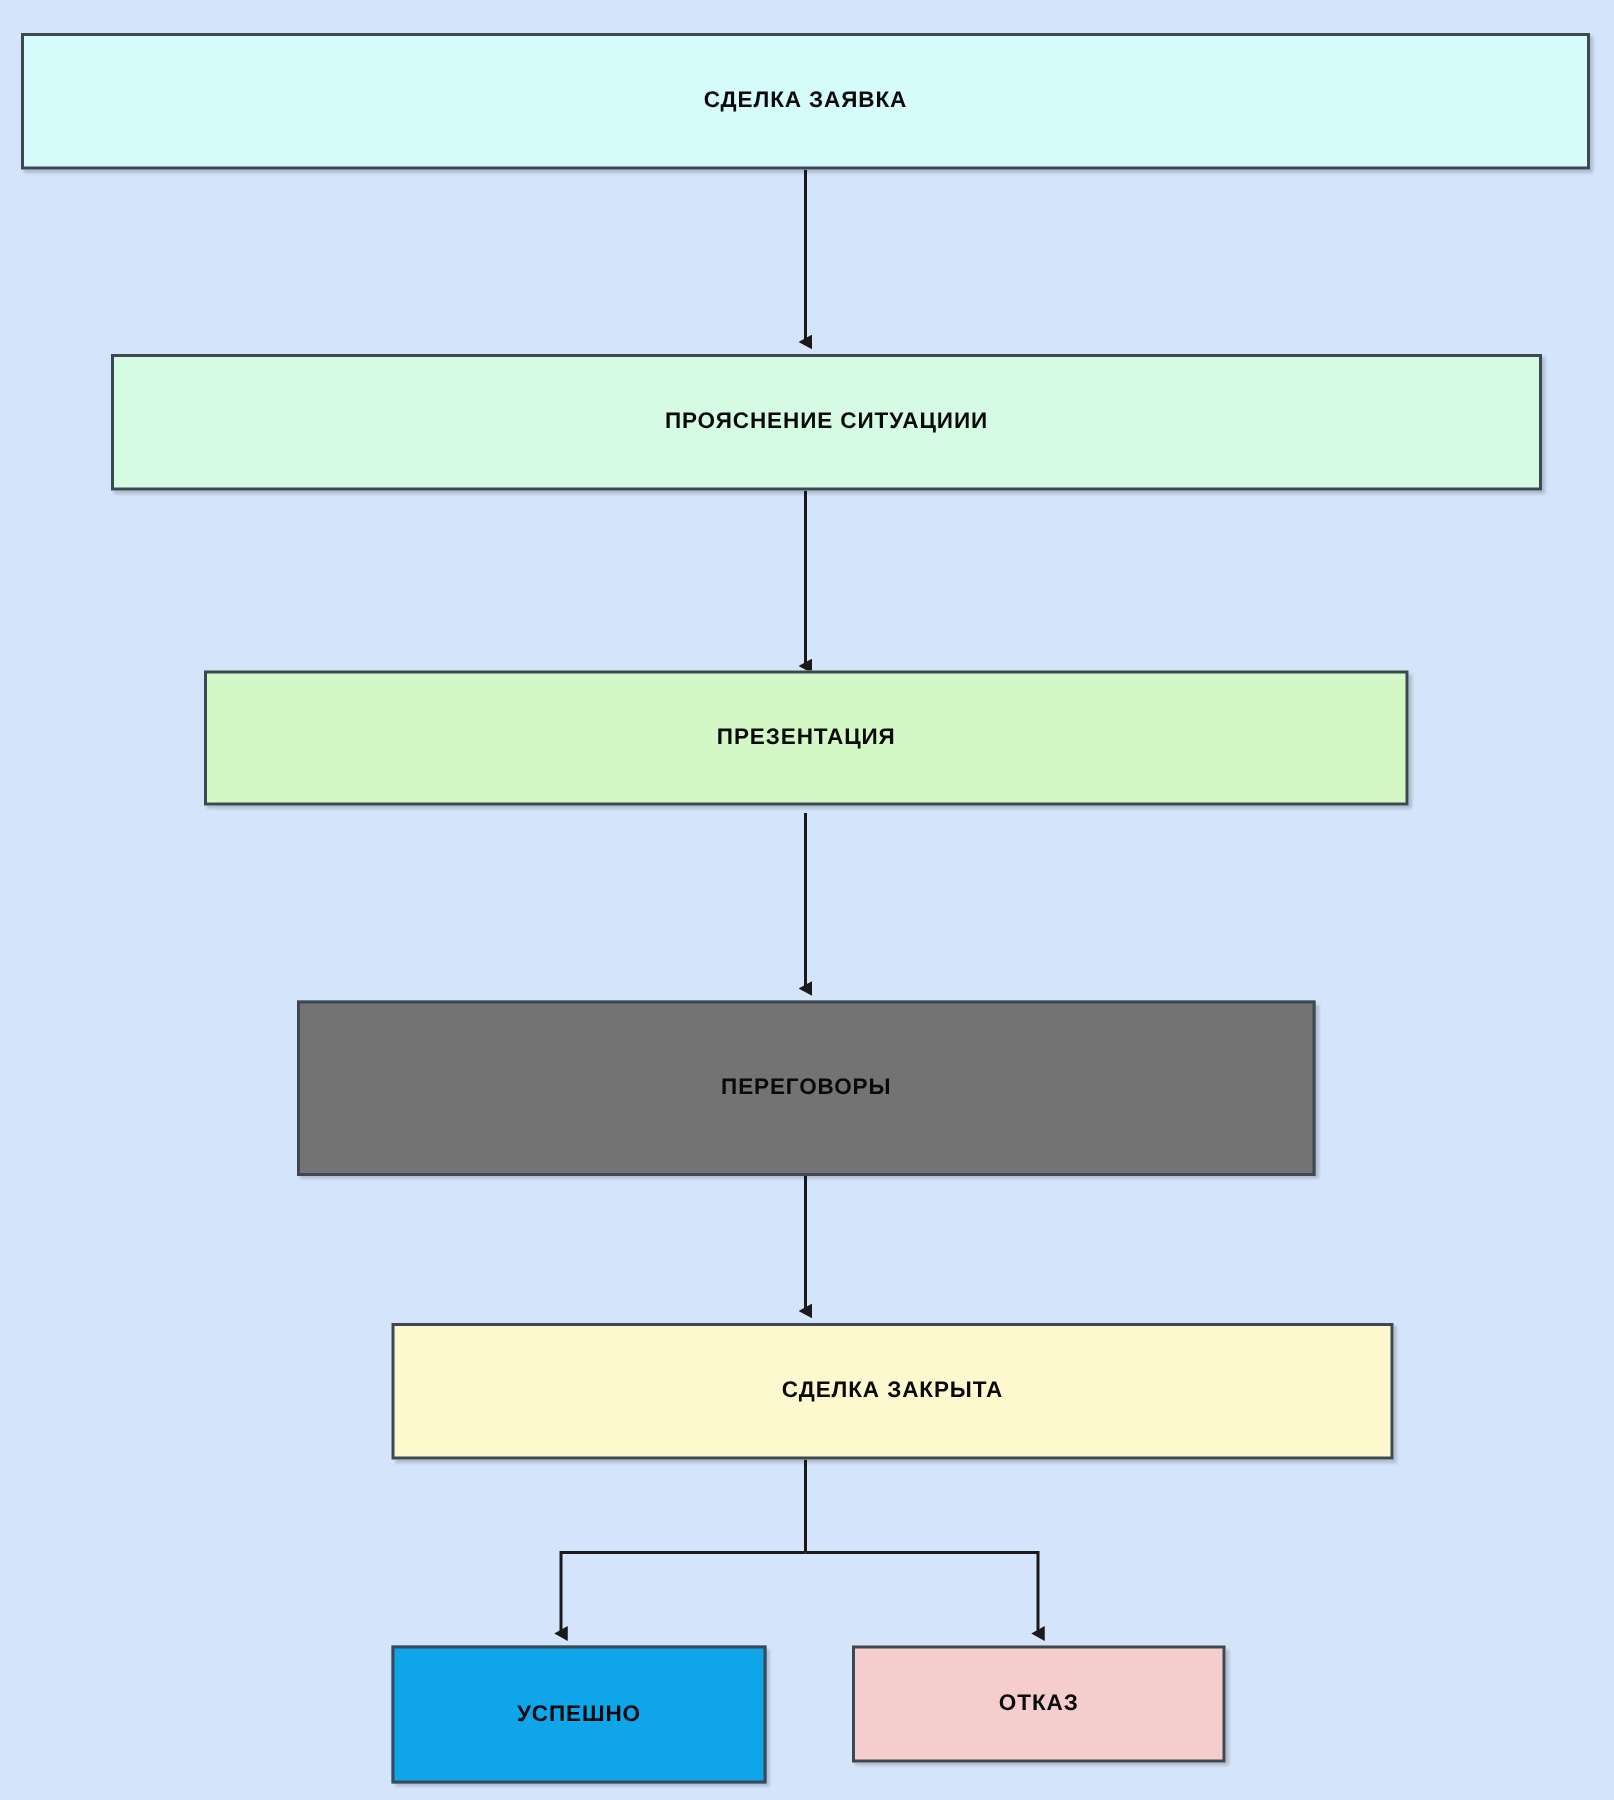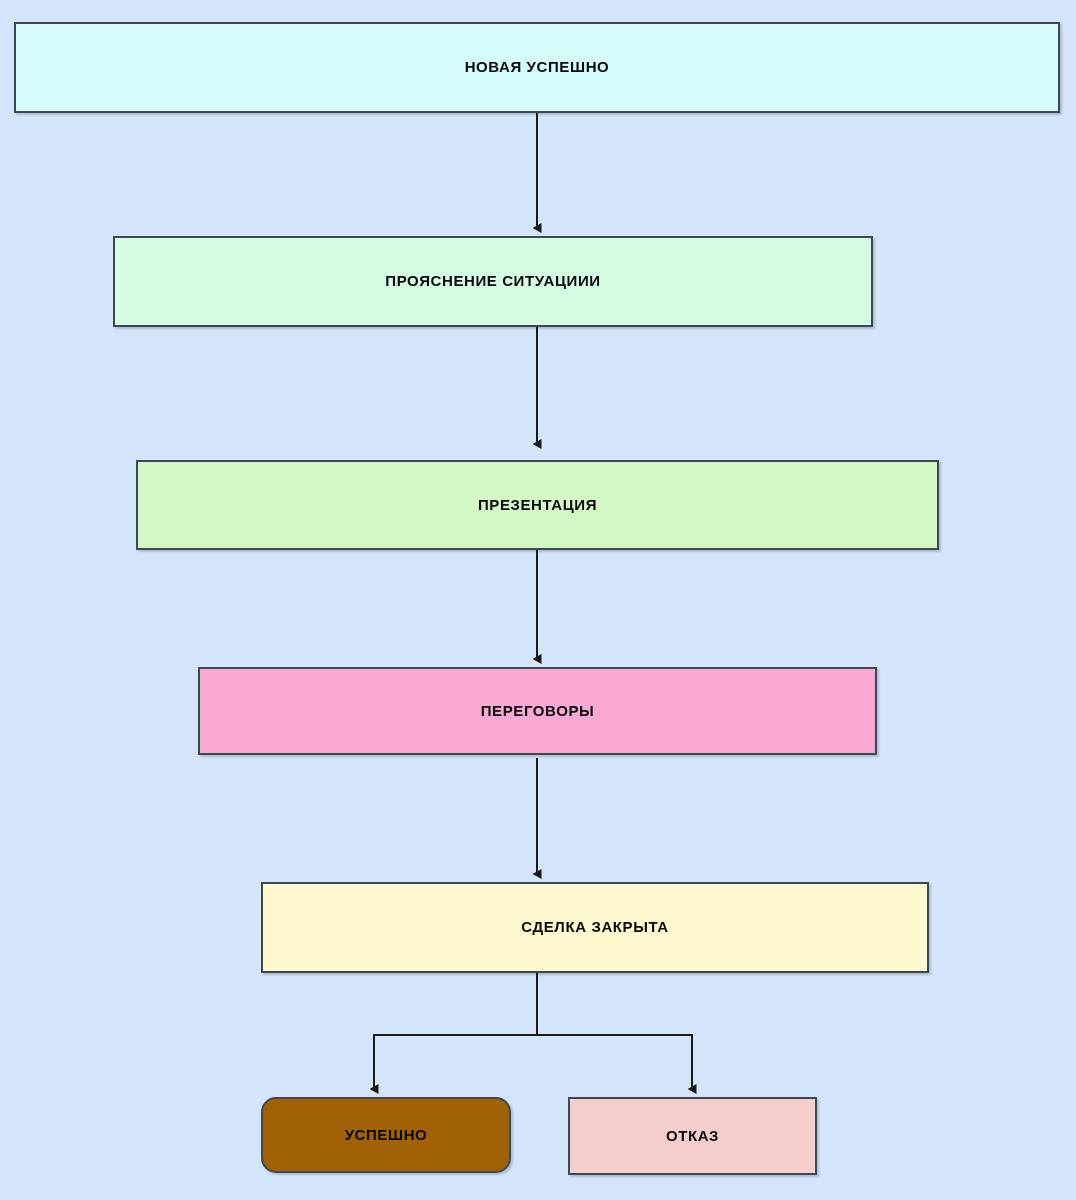--- a/index.html
+++ b/index.html
@@ -68,40 +68,40 @@
     <path d="M 537 758 L 537 874" stroke="#1a1a1a" stroke-width="2" fill="none" marker-end="url(#arrowhead)"></path>
 
     <path d="M 537 973 L 537 1035" stroke="#1a1a1a" stroke-width="2" fill="none"></path>
 
     <path d="M 537 1035 L 374 1035 L 374 1089" stroke="#1a1a1a" stroke-width="2" fill="none" marker-end="url(#arrowhead)"></path>
 
     <path d="M 537 1035 L 692 1035 L 692 1089" stroke="#1a1a1a" stroke-width="2" fill="none" marker-end="url(#arrowhead)"></path>
   </svg>
 
   <div class="node" style="left: 14px; top: 22px; width: 1046px; height: 91px; background: rgb(213, 251, 251); border-color: rgb(61, 72, 82);">
-    <span class="node-label">НОВАЯ УСПЕШНО</span>
+    <span class="node-label">СДЕЛКА ЗАЯВКА</span>
   </div>
 
-  <div class="node" style="left: 74px; top: 236px; width: 760px; height: 91px; background: rgb(213, 251, 227); border-color: rgb(61, 72, 82); margin-left: 39px;">
+  <div class="node" style="left: 74px; top: 236px; width: 954px; height: 91px; background: rgb(213, 251, 227); border-color: rgb(61, 72, 82);">
     <span class="node-label">ПРОЯСНЕНИЕ СИТУАЦИИИ</span>
   </div>
 
-  <div class="node" style="left: 136px; top: 460px; width: 803px; height: 90px; background: rgb(211, 248, 198); border-color: rgb(61, 72, 82);">
+  <div class="node" style="left: 136px; top: 447px; width: 803px; height: 90px; background: rgb(211, 248, 198); border-color: rgb(61, 72, 82);">
     <span class="node-label">ПРЕЗЕНТАЦИЯ</span>
   </div>
 
-  <div class="node" style="left: 198px; top: 667px; width: 679px; height: 88px; background: #f9a8d4; border-color: rgb(61, 72, 82);">
+  <div class="node" style="left: 198px; top: 667px; width: 679px; height: 117px; background: #737373; border-color: rgb(61, 72, 82);">
     <span class="node-label">ПЕРЕГОВОРЫ</span>
   </div>
 
   <div class="node" style="left: 261px; top: 882px; width: 668px; height: 91px; background: rgb(253, 248, 206); border-color: rgb(61, 72, 82);">
     <span class="node-label">СДЕЛКА ЗАКРЫТА</span>
   </div>
 
-  <div class="node" style="left: 261px; top: 1097px; width: 250px; height: 76px; background: #a16207; border-color: rgb(61, 72, 82); border-radius: 15px;">
+  <div class="node" style="left: 261px; top: 1097px; width: 250px; height: 92px; background: #0ea5e9; border-color: rgb(61, 72, 82);">
     <span class="node-label">УСПЕШНО</span>
   </div>
 
   <div class="node" style="left: 568px; top: 1097px; width: 249px; height: 78px; background: rgb(246, 205, 205); border-color: rgb(61, 72, 82);">
     <span class="node-label">ОТКАЗ</span>
   </div>
 
 </div>
 
 </body></html>

